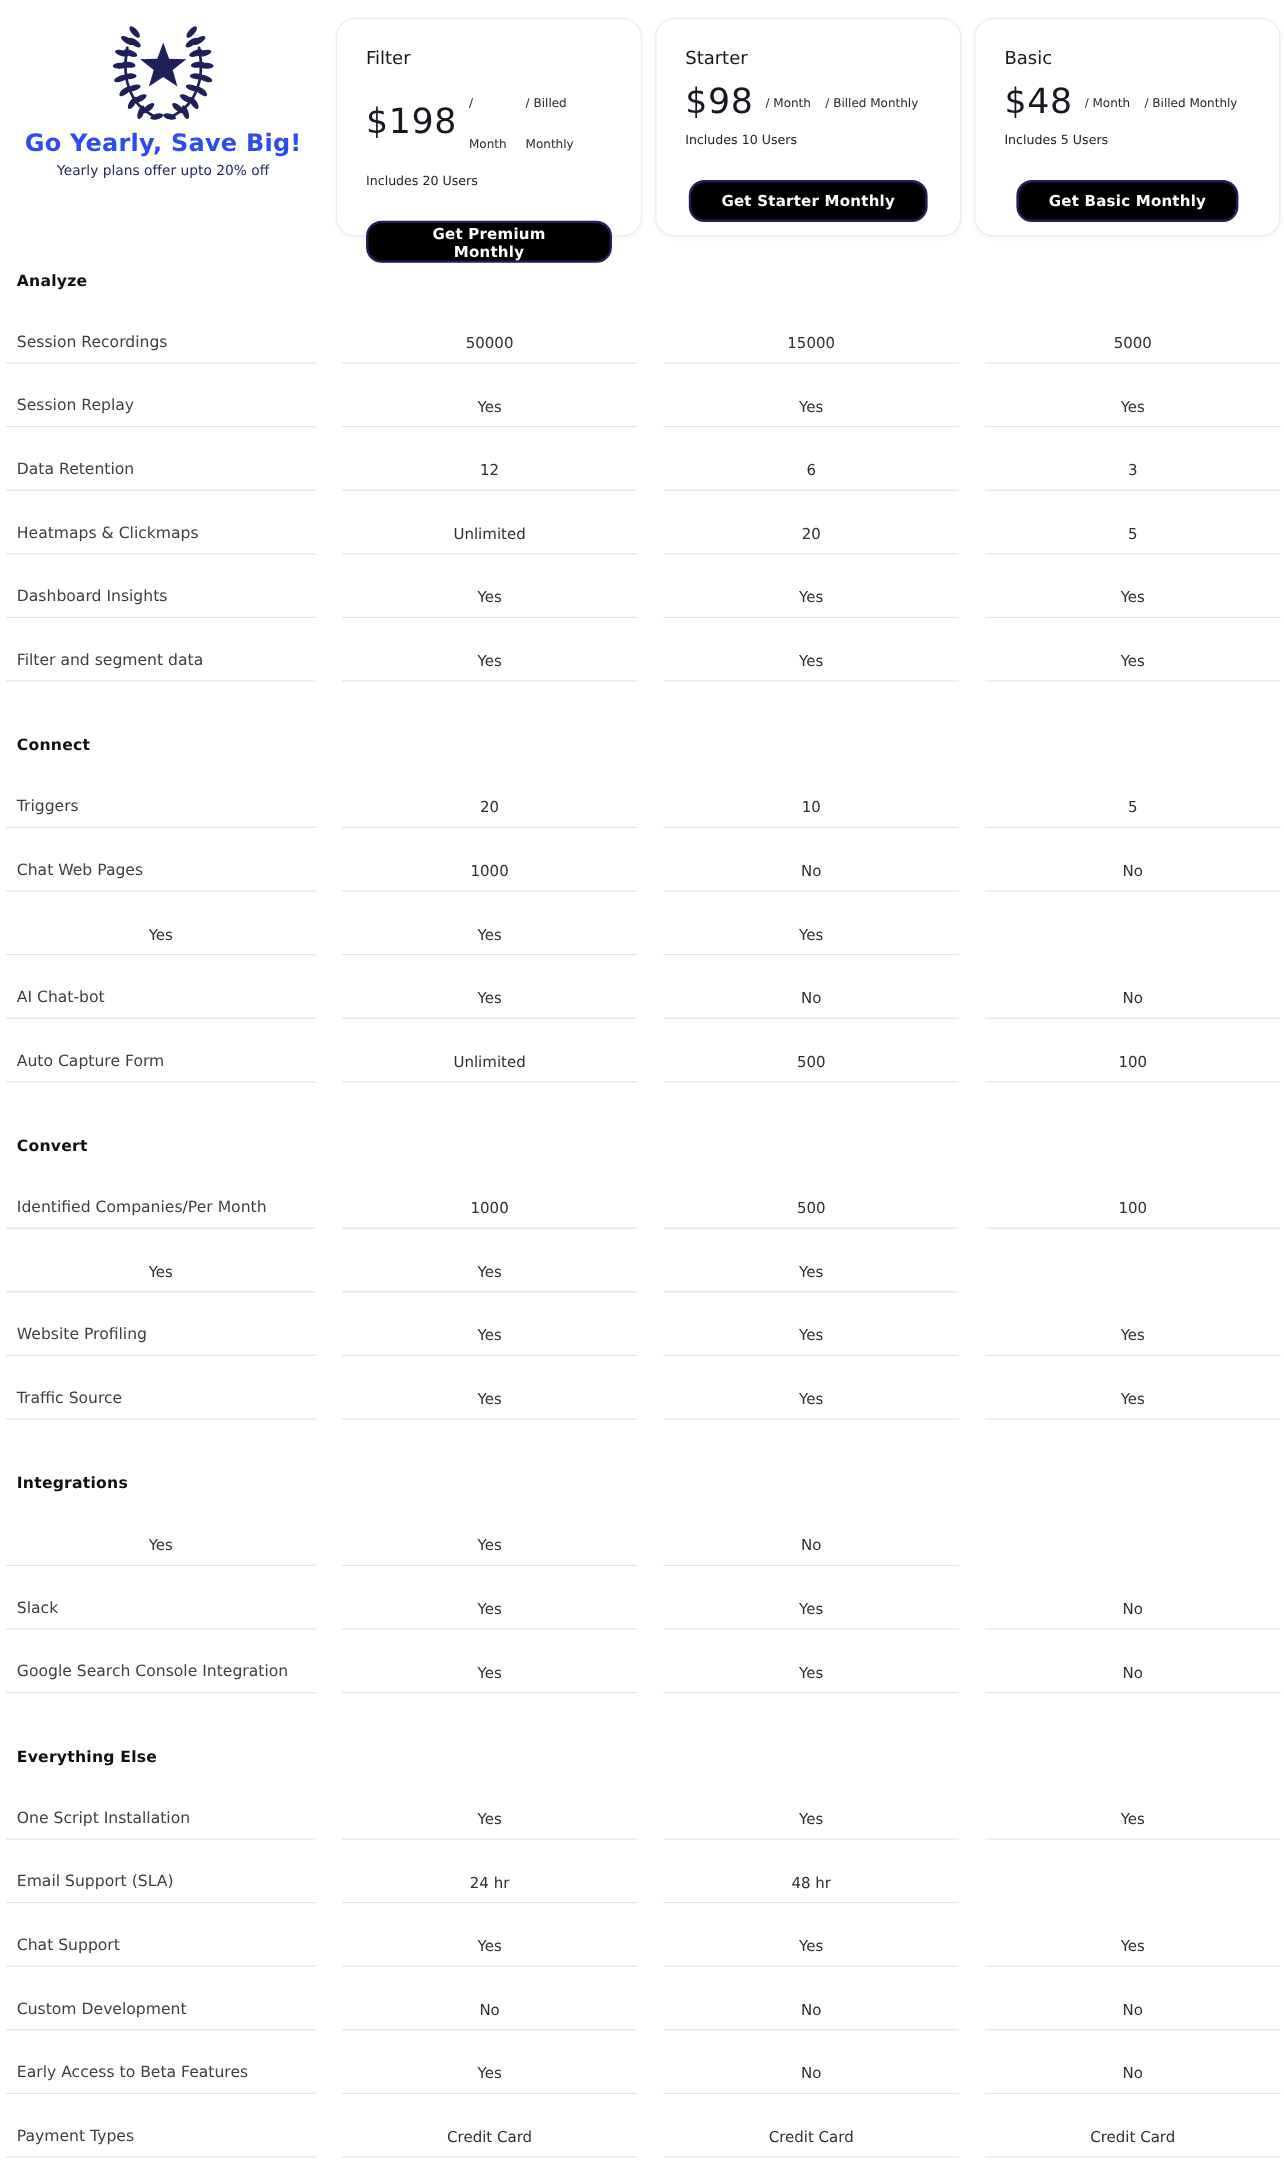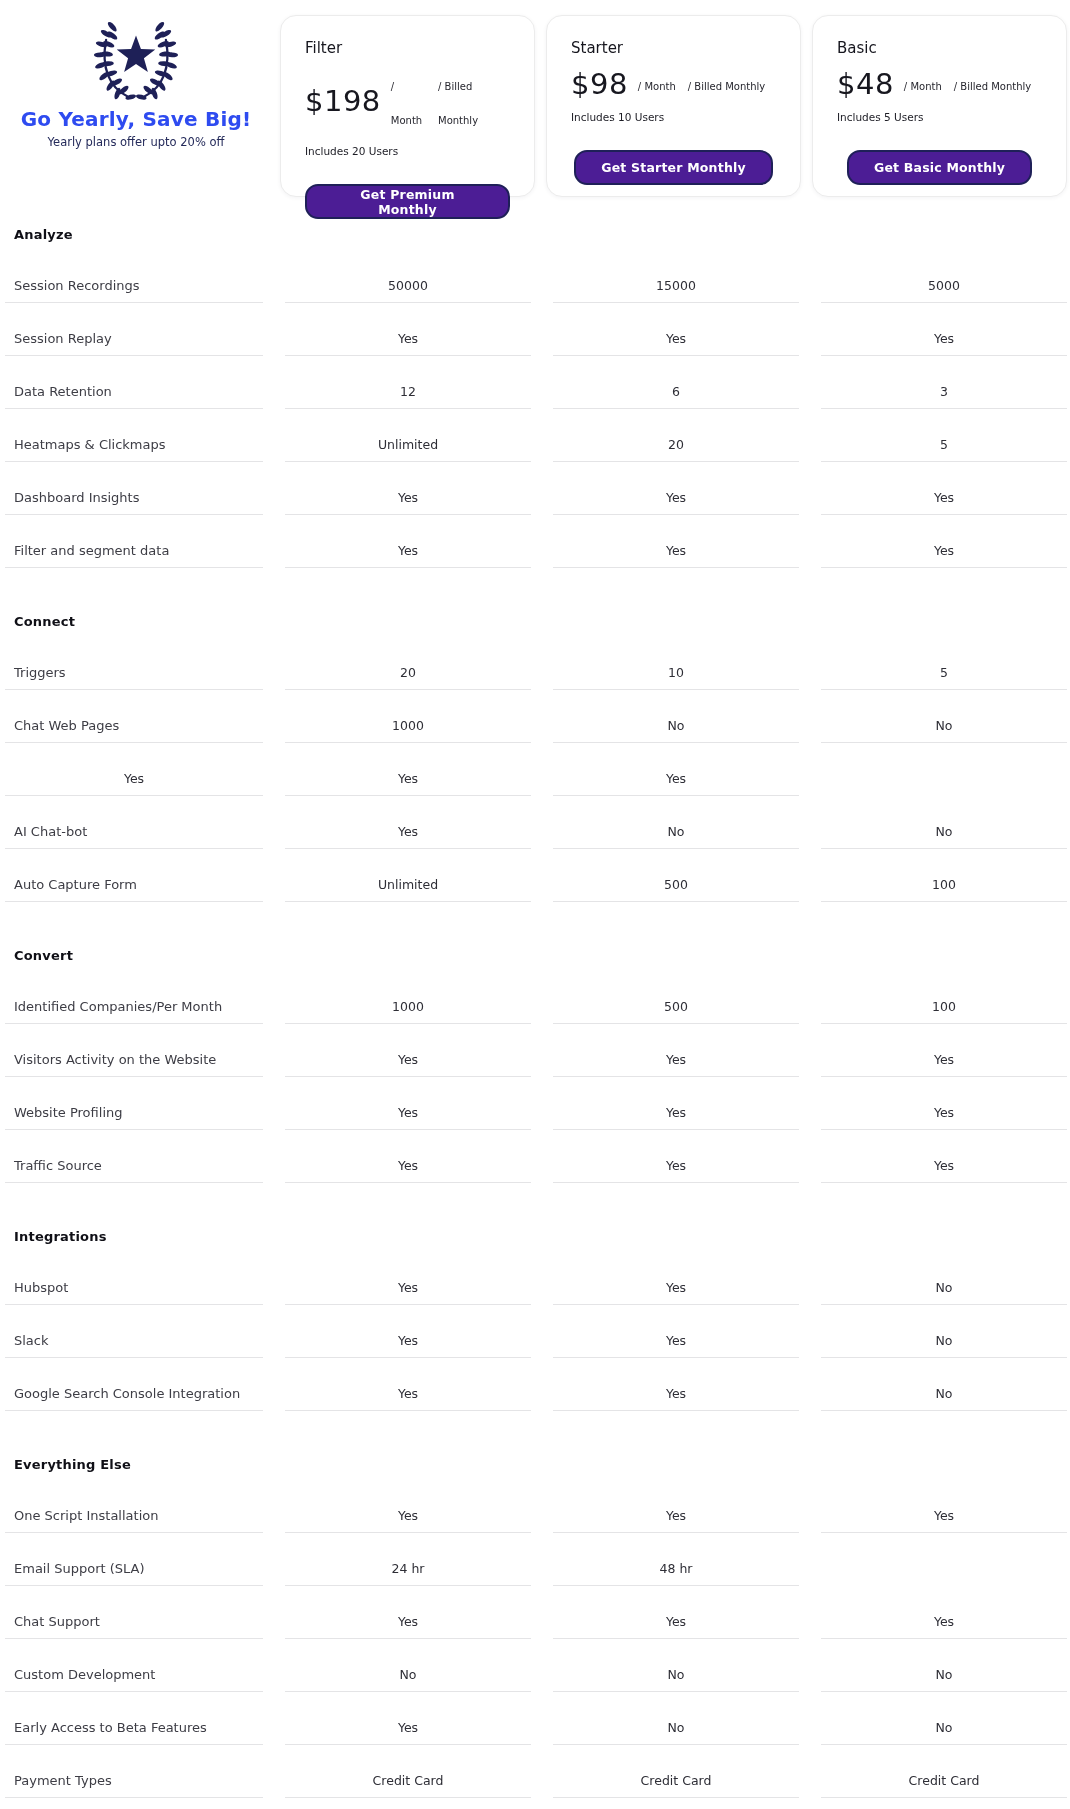--- a/index.html
+++ b/index.html
@@ -35,21 +35,21 @@
     padding:22px 24px 0;
   }
   .plan-name { font-size:15px; font-weight:500; color:#16161e; line-height:20px; }
   .price-row { display:flex; align-items:center; margin-top:6px; line-height:34px; }
   .price { font-size:29px; font-weight:400; color:#17171f; letter-spacing:.5px; }
   .price-meta { display:flex; gap:12px; margin-left:10px; margin-top:6px; }
   .price-meta span { font-size:10px; font-weight:500; color:#26262e; }
   .includes { margin-top:6px; font-size:10.5px; font-weight:500; color:#1c1c24; line-height:14px; }
   .cta {
     display:block; margin:26px auto 0;
-    background:#4c1d95; color:#ffffff;
+    background:#000000; color:#ffffff;
     border:2px solid #1f2058; border-radius:13px;
     height:35px; padding:0 25px;
     font-family:inherit; font-size:12.5px; font-weight:700;
     letter-spacing:.2px; cursor:pointer;
   }
 
   
   .table { margin-left:5px; width:1062px; }
   .section-title {
     padding:46px 9px 8px;
@@ -237,21 +237,20 @@
     <div class="section-title">Convert</div>
     <div class="rows">
   <div class="row">
     <div class="cell-label">Identified Companies/Per Month</div>
     <div class="cell-value">1000</div>
     <div class="cell-value">500</div>
     <div class="cell-value">100</div>
   </div>
 
   <div class="row">
-    <div class="cell-label">Visitors Activity on the Website</div>
     <div class="cell-value">Yes</div>
     <div class="cell-value">Yes</div>
     <div class="cell-value">Yes</div>
   </div>
 
   <div class="row">
     <div class="cell-label">Website Profiling</div>
     <div class="cell-value">Yes</div>
     <div class="cell-value">Yes</div>
     <div class="cell-value">Yes</div>
@@ -263,21 +262,20 @@
     <div class="cell-value">Yes</div>
     <div class="cell-value">Yes</div>
   </div>
 </div>
   </section>
 
   <section class="section">
     <div class="section-title">Integrations</div>
     <div class="rows">
   <div class="row">
-    <div class="cell-label">Hubspot</div>
     <div class="cell-value">Yes</div>
     <div class="cell-value">Yes</div>
     <div class="cell-value">No</div>
   </div>
 
   <div class="row">
     <div class="cell-label">Slack</div>
     <div class="cell-value">Yes</div>
     <div class="cell-value">Yes</div>
     <div class="cell-value">No</div>

